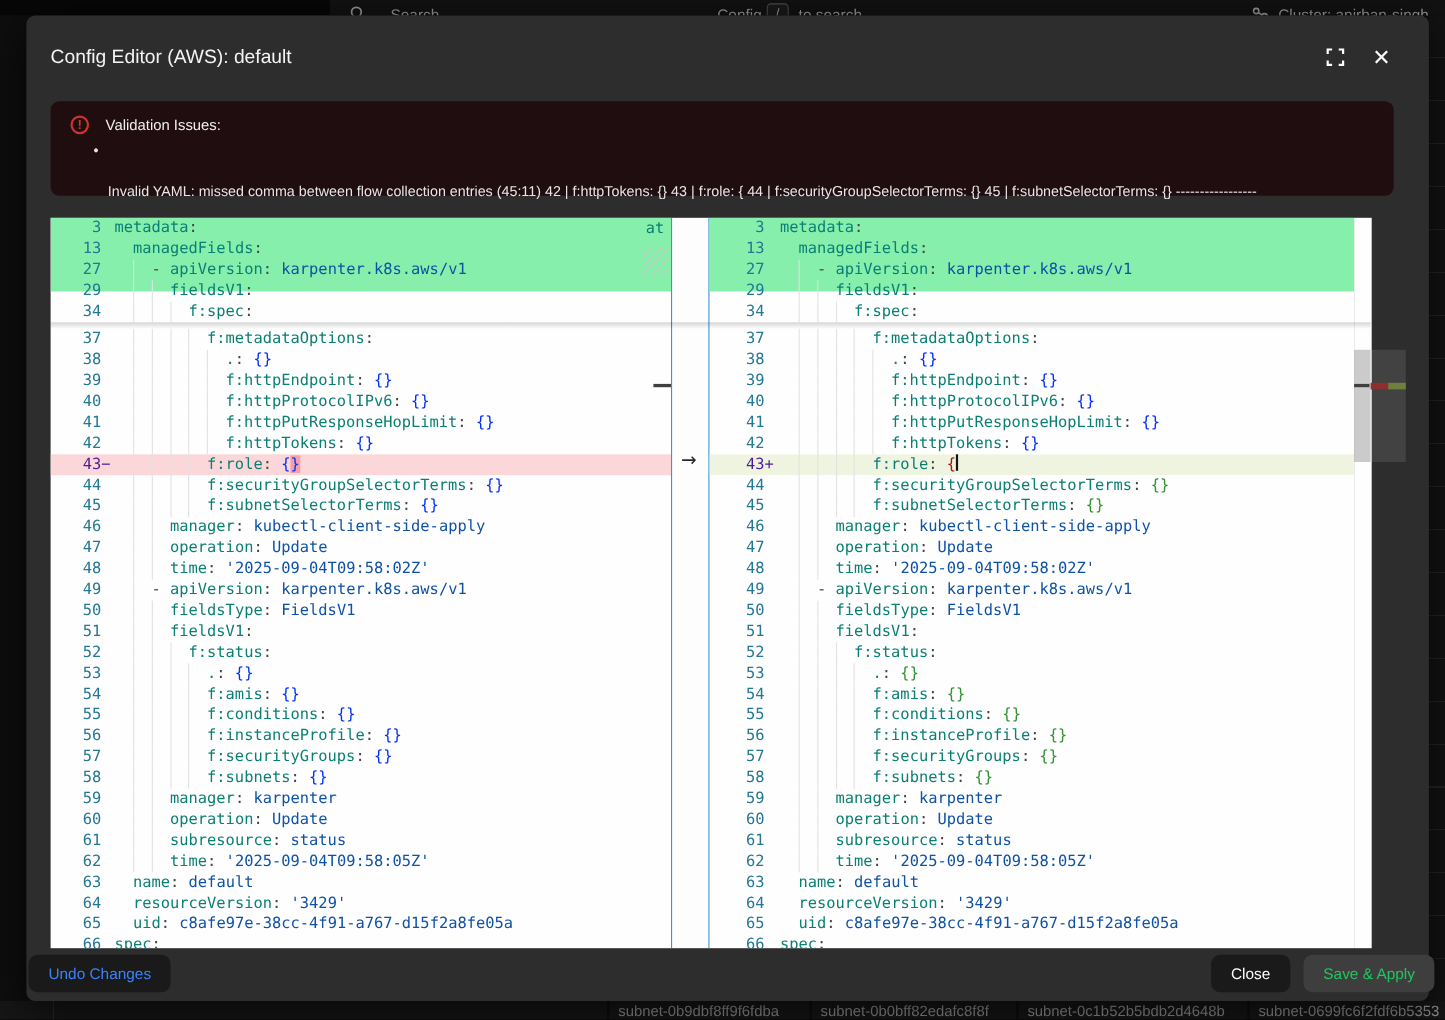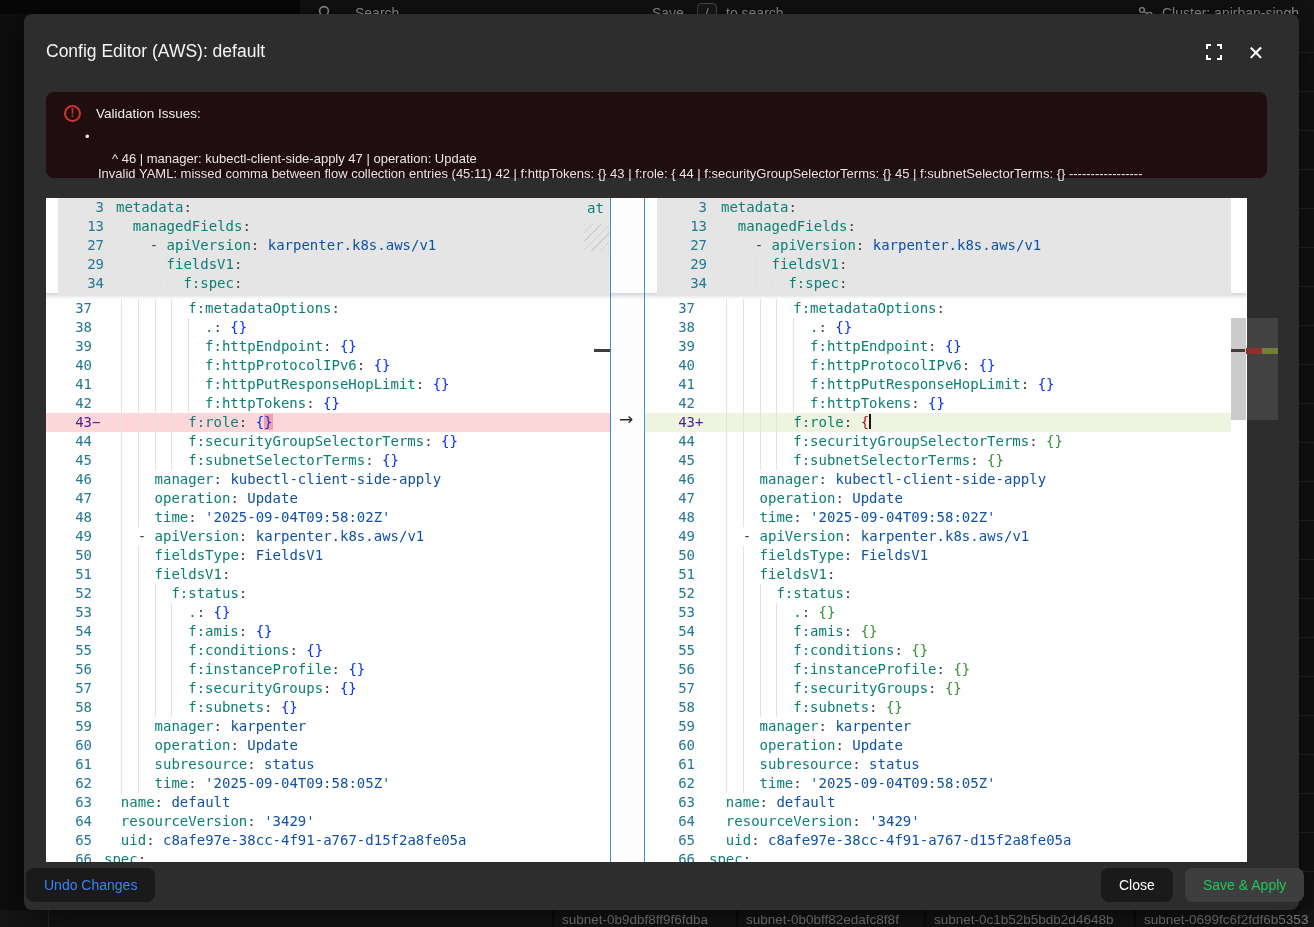--- a/index.html
+++ b/index.html
@@ -54,21 +54,21 @@
   #scrollstrip { position:absolute; left:1185px; top:0; width:16px; height:664px; background:#fffefe; }
   #right-slider { position:absolute; left:1185px; top:120px; width:15px; height:102px; background:rgba(110,110,110,0.35); }
   #ruler { position:absolute; left:1201px; top:0; width:39px; height:664px; }
   #ruler-viewport { position:absolute; left:1200px; top:120px; width:32px; height:102px; background:rgba(255,255,255,0.10); }
   #ruler-del { position:absolute; left:1200px; top:150px; width:16px; height:6px; background:#8d2f2f; }
   #ruler-ins { position:absolute; left:1216px; top:150px; width:16px; height:6px; background:#6f7f3d; }
   #ldash { position:absolute; left:548px; top:151px; width:16px; height:3px; background:#3f3f3f; }
   #rdash { position:absolute; left:1185px; top:151px; width:14px; height:3px; background:#3f3f3f; }
   #sticky-shadow { position:absolute; left:0; top:95px; width:1200px; height:6px;
                    background:linear-gradient(rgba(0,0,0,0.16), rgba(0,0,0,0)); pointer-events:none; }
-  .sticky { position:absolute; left:12px; top:0; width:100%; height:98px; background:#e5e5e5; z-index:3; }
+  .sticky { position:absolute; left:0; top:0; width:100%; height:67px; background:#86efac; z-index:3; }
   .content { position:absolute; left:0; top:101px; width:100%; }
 
   
   .row { height:19px; white-space:pre; font-family:"DejaVu Sans Mono", monospace; font-size:14px; line-height:19px; }
   .row .ln { display:inline-block; width:46px; text-align:right; color:#237893; }
   .row .mk { display:inline-block; width:12px; color:#237893; }
   #pane-right .row .ln { width:50px; }
   #pane-right .row .mk { width:14px; }
   .row.del { background:#fbd7d9; }
   .row.ins { background:#eff4e0; }
@@ -101,21 +101,21 @@
 
   <div id="topbar" class="abs">
     <div class="sidepart"></div>
     <span class="tb-icon" style="left:318px;">
       <svg width="14" height="14" viewBox="0 0 14 14">
           <circle cx="6" cy="6" r="4.4" fill="none" stroke="#9a9a9a" stroke-width="1.6"></circle>
           <line x1="9.4" y1="9.4" x2="13" y2="13" stroke="#9a9a9a" stroke-width="1.6"></line>
         </svg>
     </span>
     <span class="tb-text" style="left:343px;margin-left:12px;">Search</span>
-    <span class="tb-text" style="left:652px;">Save</span>
+    <span class="tb-text" style="left:652px;">Config</span>
     <span id="slash-key" style="left:697px;">/</span>
     <span class="tb-text" style="left:726px;">to search</span>
     <span class="tb-icon" style="left:1138px;">
       <svg width="16" height="16" viewBox="0 0 16 16">
           <circle cx="4" cy="5" r="2.4" fill="none" stroke="#9a9a9a" stroke-width="1.4"></circle>
           <circle cx="11.5" cy="10" r="2.6" fill="none" stroke="#9a9a9a" stroke-width="1.4"></circle>
           <line x1="6" y1="6.4" x2="9.4" y2="8.8" stroke="#9a9a9a" stroke-width="1.4"></line>
         </svg>
     </span>
     <span class="tb-text" style="left:1162px; white-space:nowrap;">Cluster: anirban-singh</span>
@@ -145,21 +145,20 @@
         <path d="M7 17 H3 V13"></path>
     </svg>
   </div>
   <div id="close-btn" class="abs">✕</div>
 
   <div id="banner" class="abs">
     <div id="banner-icon">!</div>
     <div id="banner-heading">Validation Issues:</div>
     <div id="banner-bullet">•</div>
     <div id="banner-line1" class="banner-line">Invalid YAML: missed comma between flow collection entries (45:11) 42 | f:httpTokens: {} 43 | f:role: { 44 | f:securityGroupSelectorTerms: {} 45 | f:subnetSelectorTerms: {} -----------------</div>
-    <div id="banner-line2" class="banner-line">^ 46 | manager: kubectl-client-side-apply 47 | operation: Update</div>
   </div>
 
   <div id="editor" class="abs">
     <div class="pane" id="pane-left">
       <div class="content" id="left-content">
           <div class="row"><span class="ln">37</span><span class="mk"></span><span class="codetext"><span class="iu"></span><span class="iu g"></span><span class="iu g"></span><span class="iu g"></span><span class="iu g"></span><span class="tk">f:metadataOptions</span><span class="tp">:</span></span></div>
           <div class="row"><span class="ln">38</span><span class="mk"></span><span class="codetext"><span class="iu"></span><span class="iu g"></span><span class="iu g"></span><span class="iu g"></span><span class="iu g"></span><span class="iu g"></span><span class="tk">.</span><span class="tp">: </span><span class="tb1">{}</span></span></div>
           <div class="row"><span class="ln">39</span><span class="mk"></span><span class="codetext"><span class="iu"></span><span class="iu g"></span><span class="iu g"></span><span class="iu g"></span><span class="iu g"></span><span class="iu g"></span><span class="tk">f:httpEndpoint</span><span class="tp">: </span><span class="tb1">{}</span></span></div>
           <div class="row"><span class="ln">40</span><span class="mk"></span><span class="codetext"><span class="iu"></span><span class="iu g"></span><span class="iu g"></span><span class="iu g"></span><span class="iu g"></span><span class="iu g"></span><span class="tk">f:httpProtocolIPv6</span><span class="tp">: </span><span class="tb1">{}</span></span></div>
           <div class="row"><span class="ln">41</span><span class="mk"></span><span class="codetext"><span class="iu"></span><span class="iu g"></span><span class="iu g"></span><span class="iu g"></span><span class="iu g"></span><span class="iu g"></span><span class="tk">f:httpPutResponseHopLimit</span><span class="tp">: </span><span class="tb1">{}</span></span></div>

